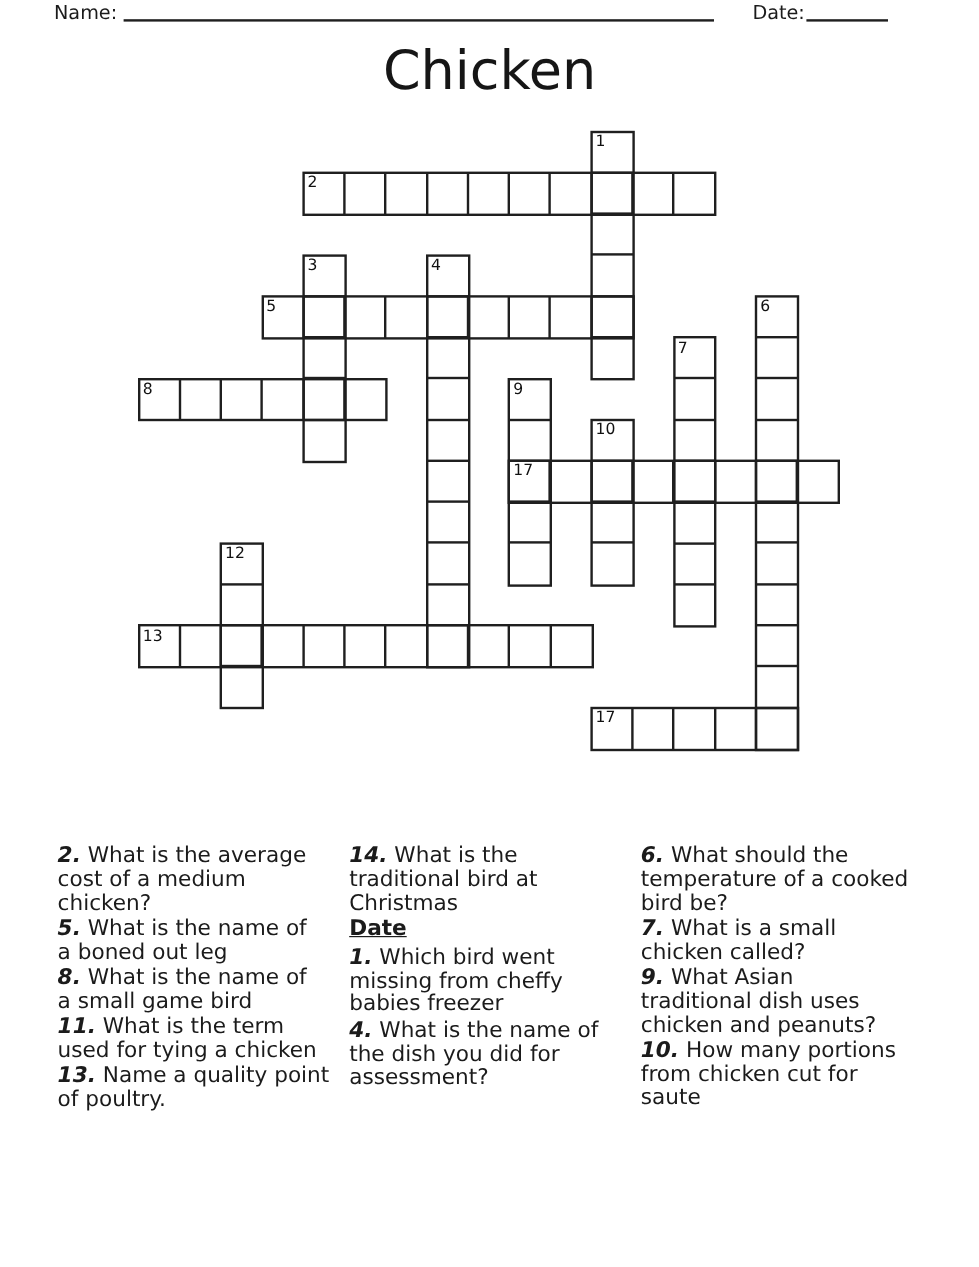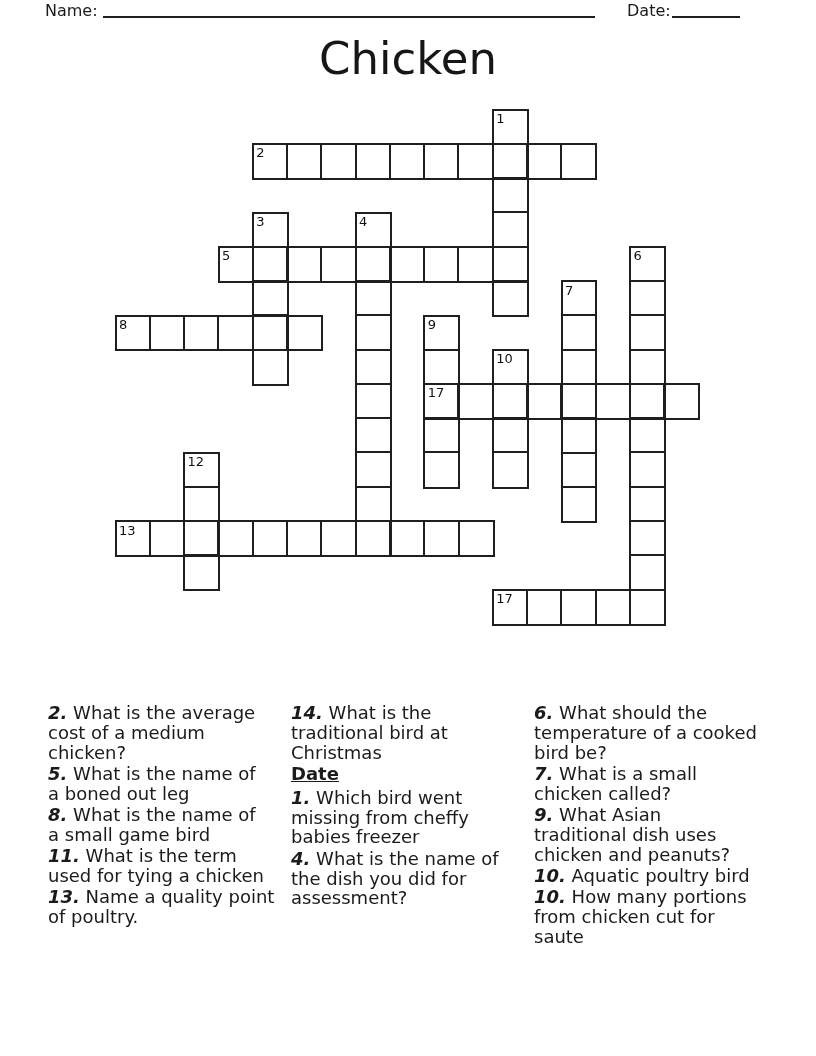--- a/index.html
+++ b/index.html
@@ -225,18 +225,17 @@
       <div class="clue-col col-1">
         <p class="clue"><b>14.</b> What is the<br>traditional bird at<br>Christmas</p>
         <h2 class="clue-head">Date</h2>
         <p class="clue"><b>1.</b> Which bird went<br>missing from cheffy<br>babies freezer</p>
         <p class="clue"><b>4.</b> What is the name of<br>the dish you did for<br>assessment?</p>
       </div>
       <div class="clue-col col-2">
         <p class="clue"><b>6.</b> What should the<br>temperature of a cooked<br>bird be?</p>
         <p class="clue"><b>7.</b> What is a small<br>chicken called?</p>
         <p class="clue"><b>9.</b> What Asian<br>traditional dish uses<br>chicken and peanuts?</p>
-        <p class="clue"><b>10.</b> Aquatic poultry bird</p>
         <p class="clue"><b>10.</b> How many portions<br>from chicken cut for<br>saute</p>
       </div>
     </div>
 
 </div>
 
 </body></html>

